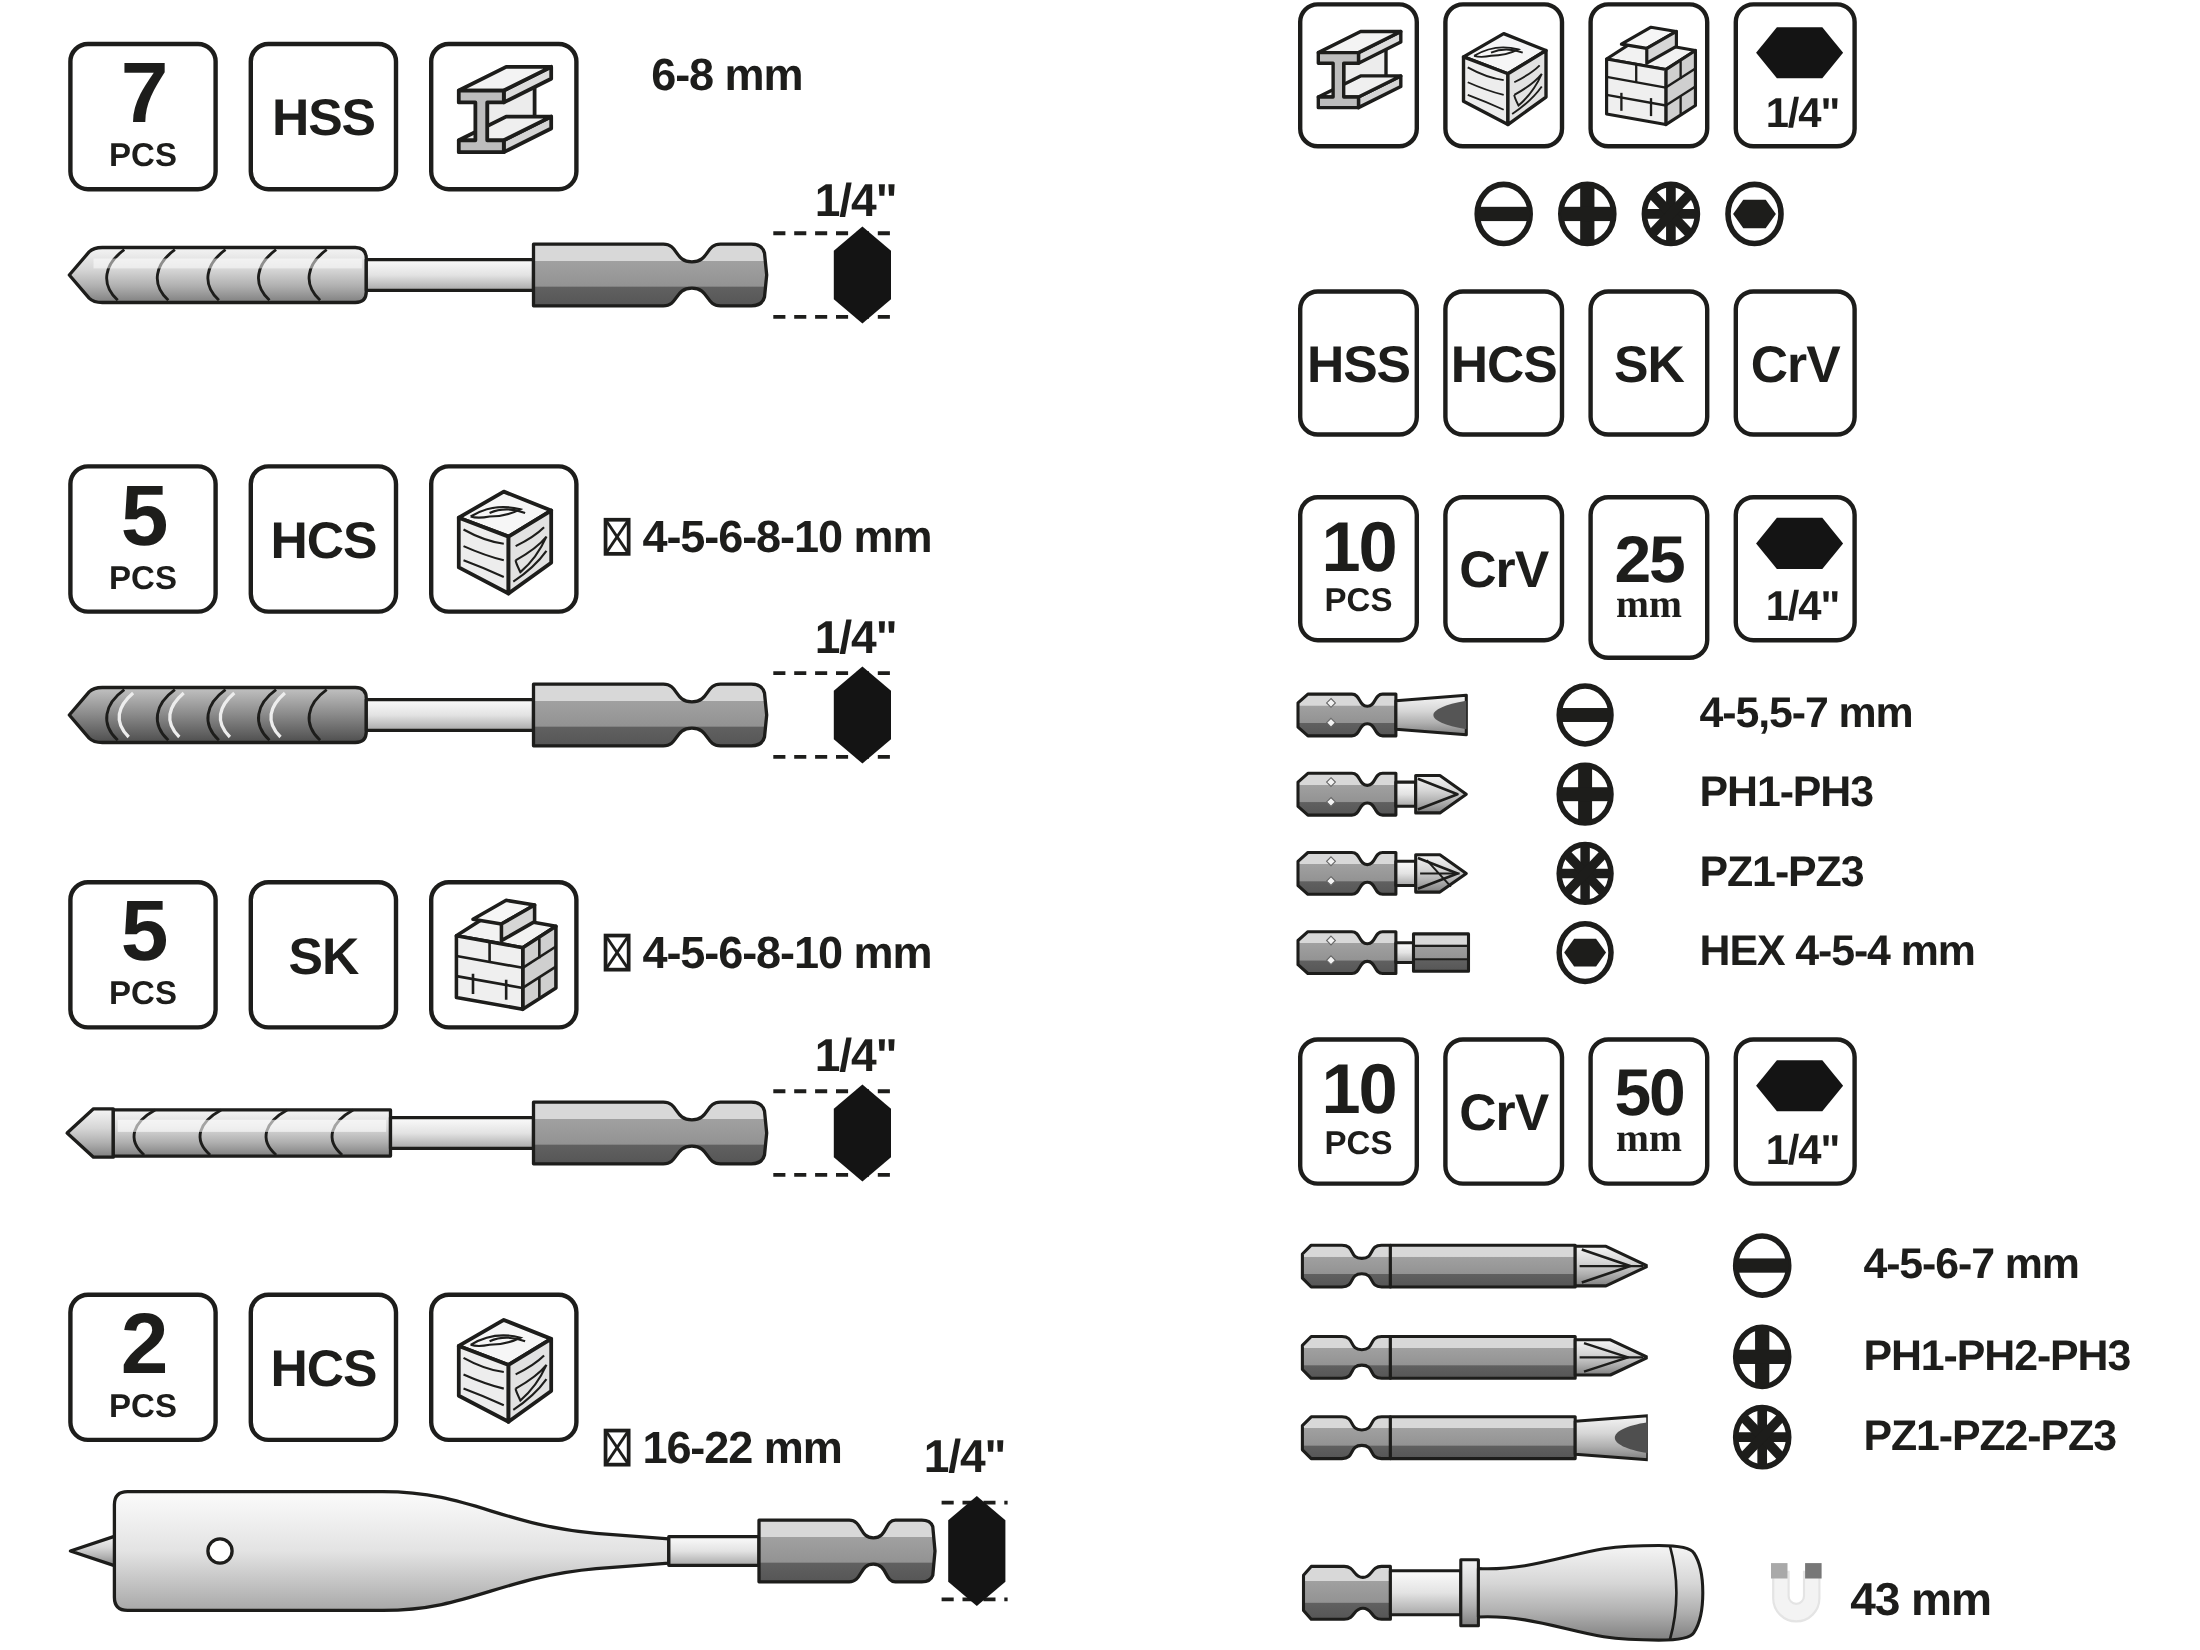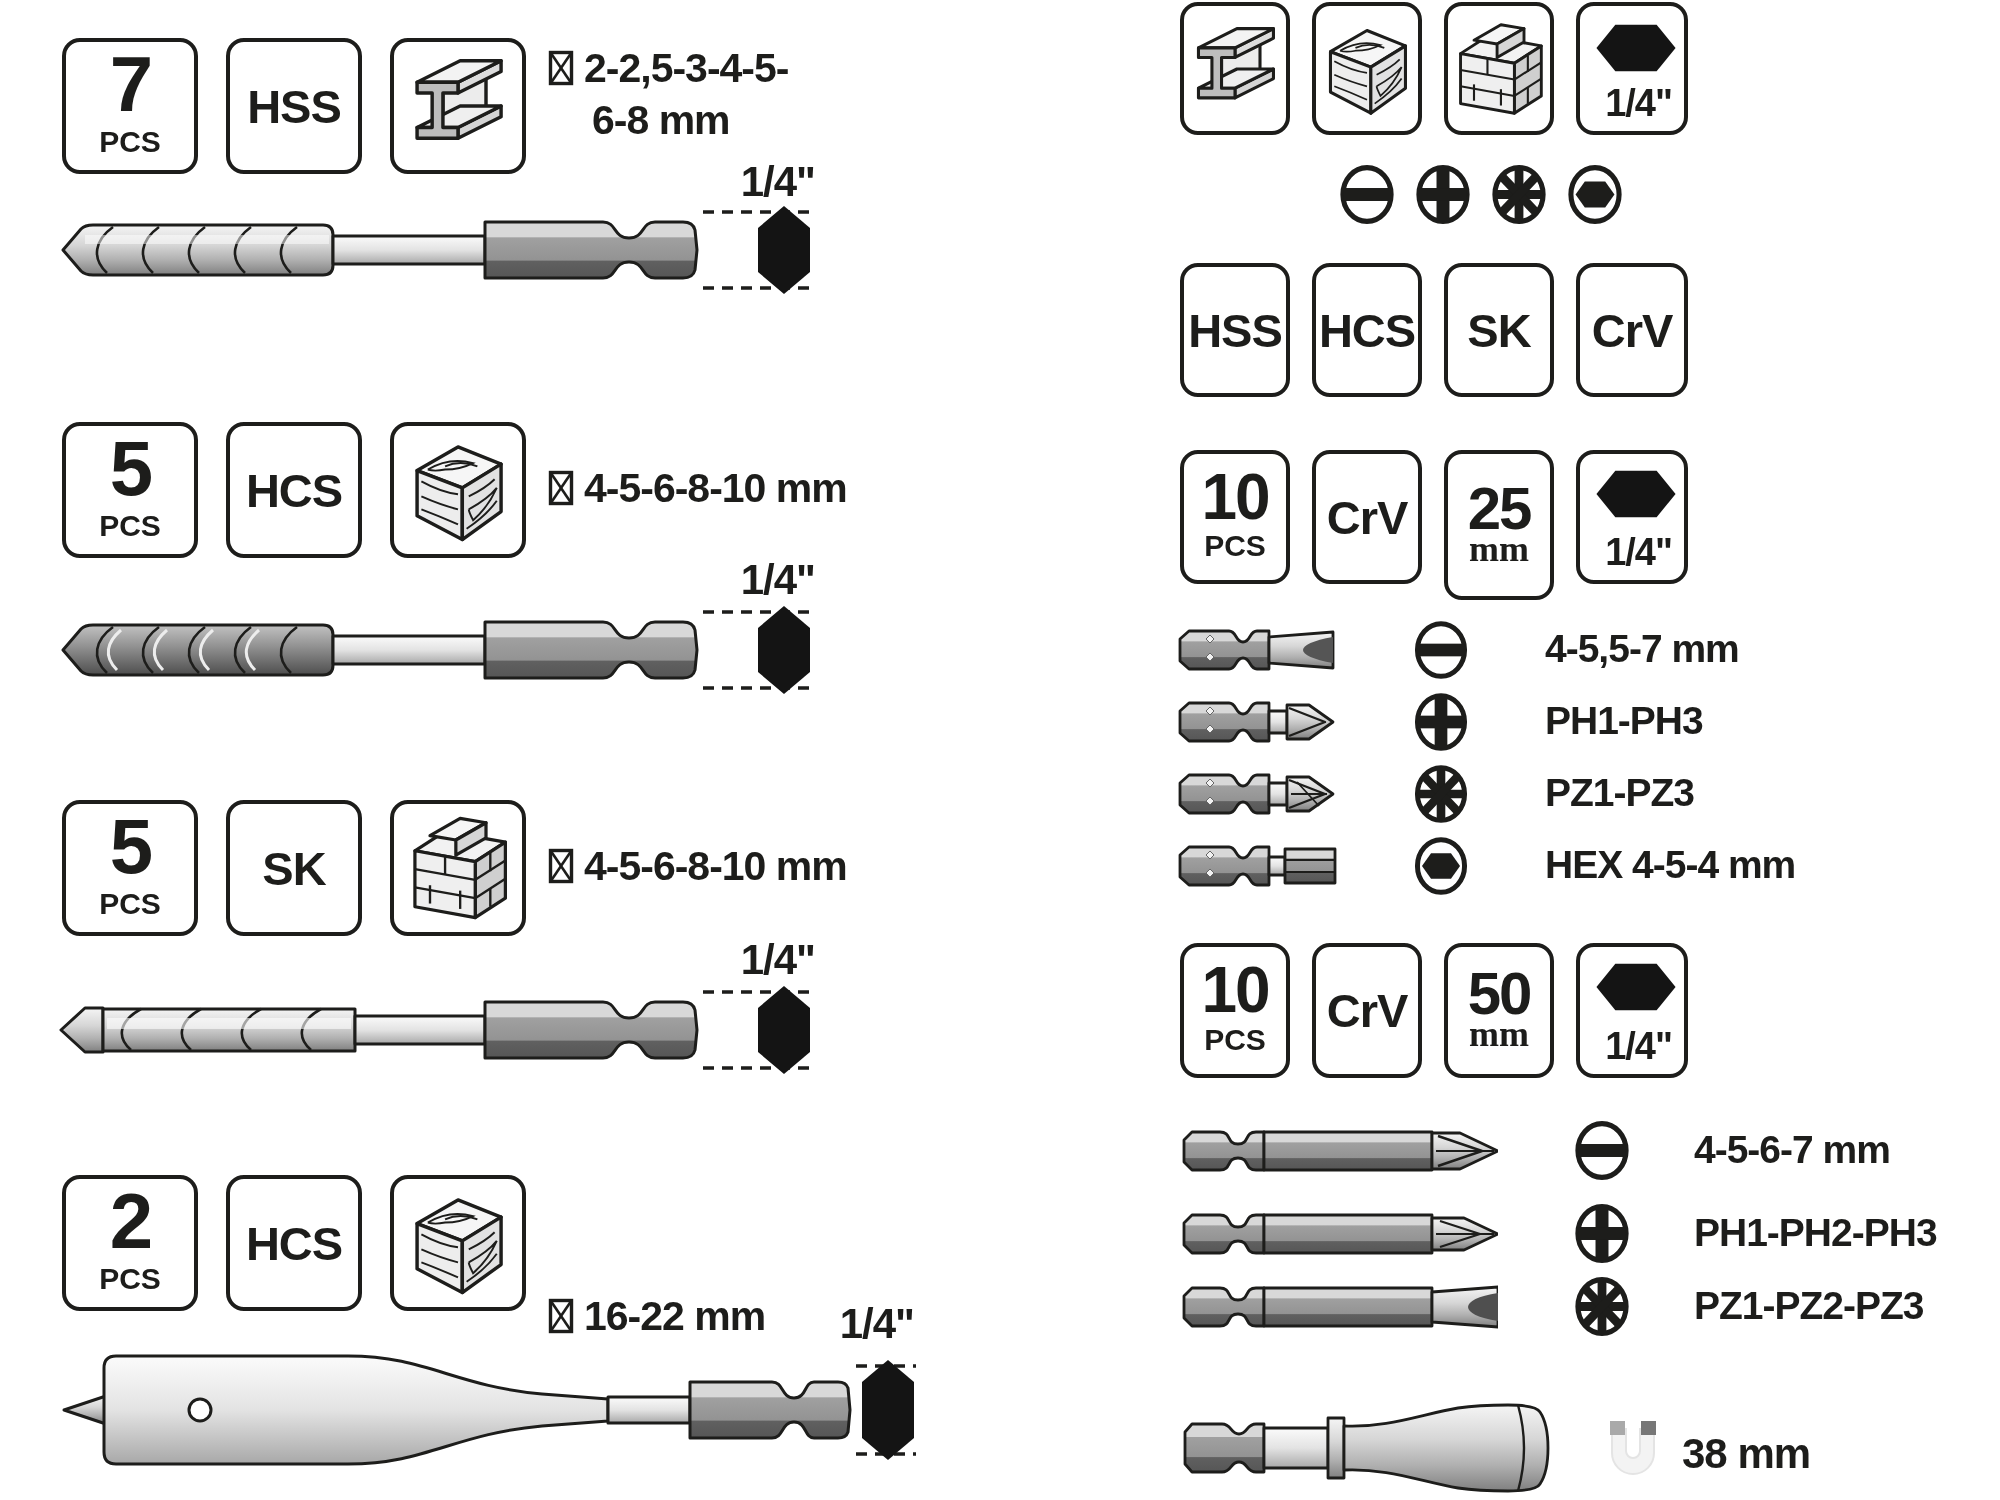--- a/index.html
+++ b/index.html
@@ -148,26 +148,20 @@
 </div>
 <div class="badge" style="left:226px;top:38px;width:136px;height:136px">
   <div class="mat">HSS</div>
 </div>
 <div class="badge" style="left:390px;top:38px;width:136px;height:136px">
   <svg width="112" height="112">
         <use href="#icometal"></use>
       </svg>
 </div>
 <div class="abs" style="left:548px;top:42px">
-  <div class="sizeline">
-    <svg width="26" height="36">
-          <use href="#dia"></use>
-        </svg>
-    <span>2-2,5-3-4-5-</span>
-  </div>
   <div class="sizeline" style="margin-left:44px">
     <span>6-8 mm</span>
   </div>
 </div>
 <div class="abs quarter" style="left:695px;top:158px;width:120px">1/4"</div>
 <svg class="abs" style="left:55px;top:198px" width="790" height="104" viewBox="0 0 790 104">
   <g stroke="#1d1d1b" stroke-width="3" stroke-linejoin="round">
     <path d="M8,52 L26,31 Q30,27 38,27 H268 Q278,27 278,37 V67 Q278,77 268,77 H38 Q30,77 26,73 Z" fill="url(#gS)"></path>
     <g fill="none" stroke-width="2.6">
       <path d="M52,75 C36,60 40,42 58,29"></path>
@@ -510,15 +504,15 @@
     <path d="M14,26 H44 C54,26 52,36 61,36 C70,36 68,26 78,26 H86 V74 H78 C68,74 70,64 61,64 C52,64 54,74 44,74 H14 L7,66 V34 Z" fill="url(#gHx)"></path>
     <rect x="86" y="30" width="64" height="40" fill="url(#gRod)"></rect>
     <rect x="150" y="20" width="16" height="60" fill="url(#gS)"></rect>
     <path d="M166,28 C210,30 244,16 280,10 Q300,7 330,7 Q358,7 362,14 Q370,26 370,50 Q370,74 362,86 Q358,93 330,93 Q300,93 280,90 C244,84 210,70 166,72 Z" fill="url(#gS)"></path>
     <path d="M340,7 Q352,50 340,93" fill="none" stroke-width="2.4"></path>
   </g>
 </svg>
 <svg class="abs" style="left:1600px;top:1417px" width="66" height="62" viewBox="0 0 66 62">
       <use href="#icomagnet"></use>
     </svg>
-<div class="abs holderlab" style="left:1682px;top:1430px">38 mm</div>
+<div class="abs holderlab" style="left:1682px;top:1430px">43 mm</div>
 
 </div>
 
 </body></html>

